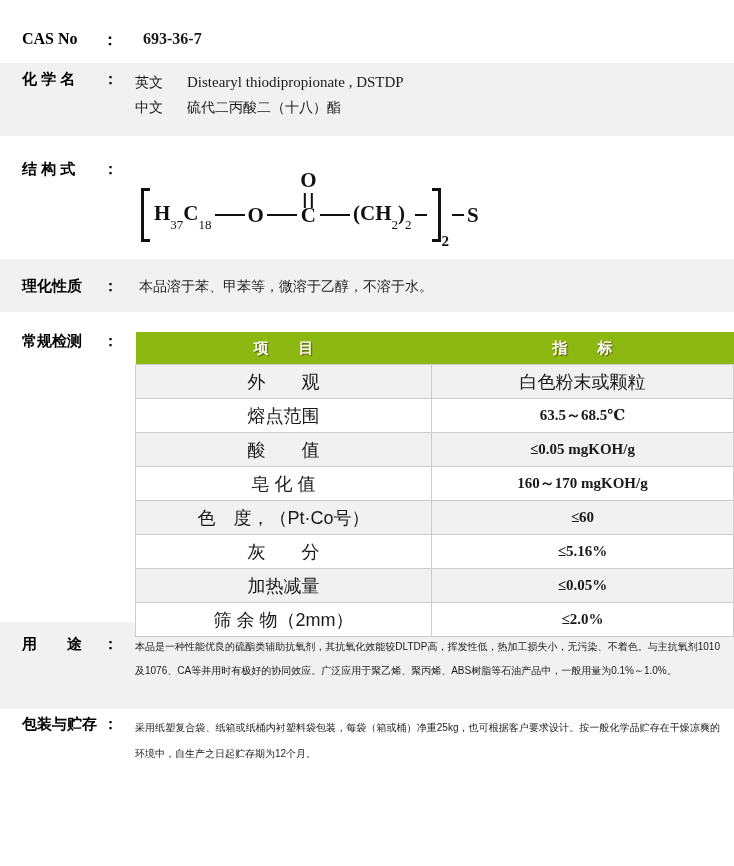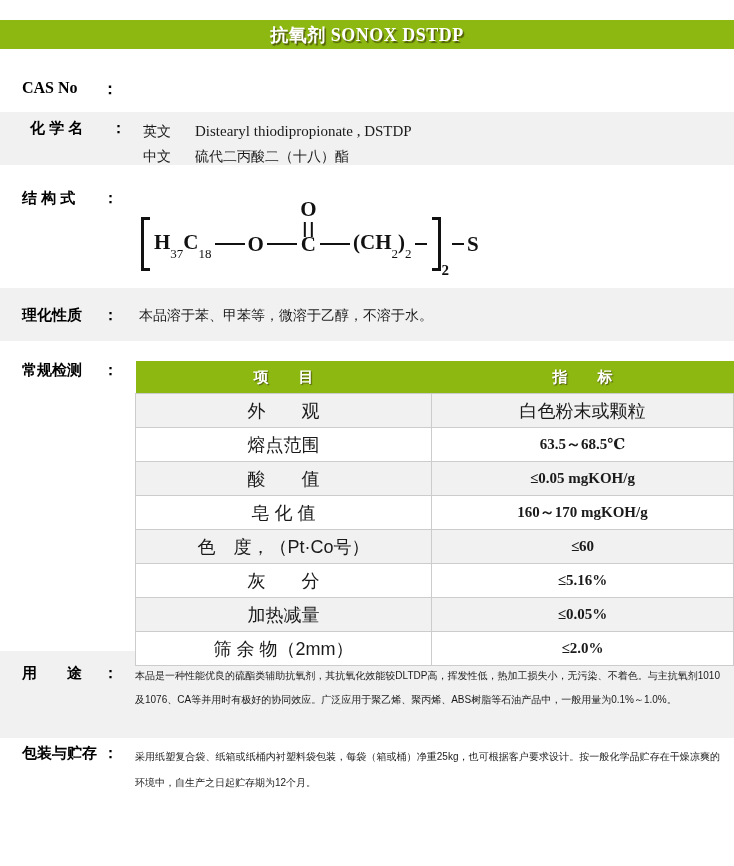--- a/index.html
+++ b/index.html
@@ -31,21 +31,21 @@
   .label-serif { font-family:"Liberation Serif","DejaVu Serif",serif; font-size:16px; }
   .content { flex:1; padding-right:14px; }
   .band { background:#f1f1f1; }
 
   .sec-cas { height:63px; padding-top:30px; }
   .cas-value {
     font-family:"Liberation Serif","DejaVu Serif",serif;
     font-weight:bold; font-size:16px; padding-left:8px;
   }
 
-  .sec-chem { height:53px; padding-top:7px;padding-left:8px; }
+  .sec-chem { height:73px; padding-top:7px; }
   .chem-line { line-height:25px; font-size:14px; }
   .chem-line .lang { margin-right:24px; }
   .chem-line .name-en { font-family:"Liberation Serif","DejaVu Serif",serif; font-size:15px; }
 
   .sec-structure { height:123px; padding-top:24px; }
   
   .formula {
     display:flex; align-items:center;
     font-family:"Liberation Serif","DejaVu Serif",serif;
     font-weight:bold; font-size:21px; color:#111;
@@ -91,30 +91,30 @@
   .para { font-size:10px; line-height:24px; text-align:justify; }
 
   .sec-pack { height:134px; padding-top:6px; }
   .sec-pack .para { line-height:26px; }
 </style>
 </head>
 <body>
 
 <div>
 
-  <div class="title-bar">
-    <span class="title">抗氧剂 SONOX DSTDP</span>
-  </div>
 
   <div class="sec sec-cas">
     <div class="label-col">
       <div class="label-inner label-serif">
         <span>CAS No</span>
         <span>：</span>
       </div>
+    </div>
+    <div class="content">
+      <span class="cas-value">693-36-7</span>
     </div>
   </div>
 
   <div class="sec sec-chem band">
     <div class="label-col">
       <div class="label-inner">
         <span>化 学 名</span>
         <span>：</span>
       </div>
     </div>

